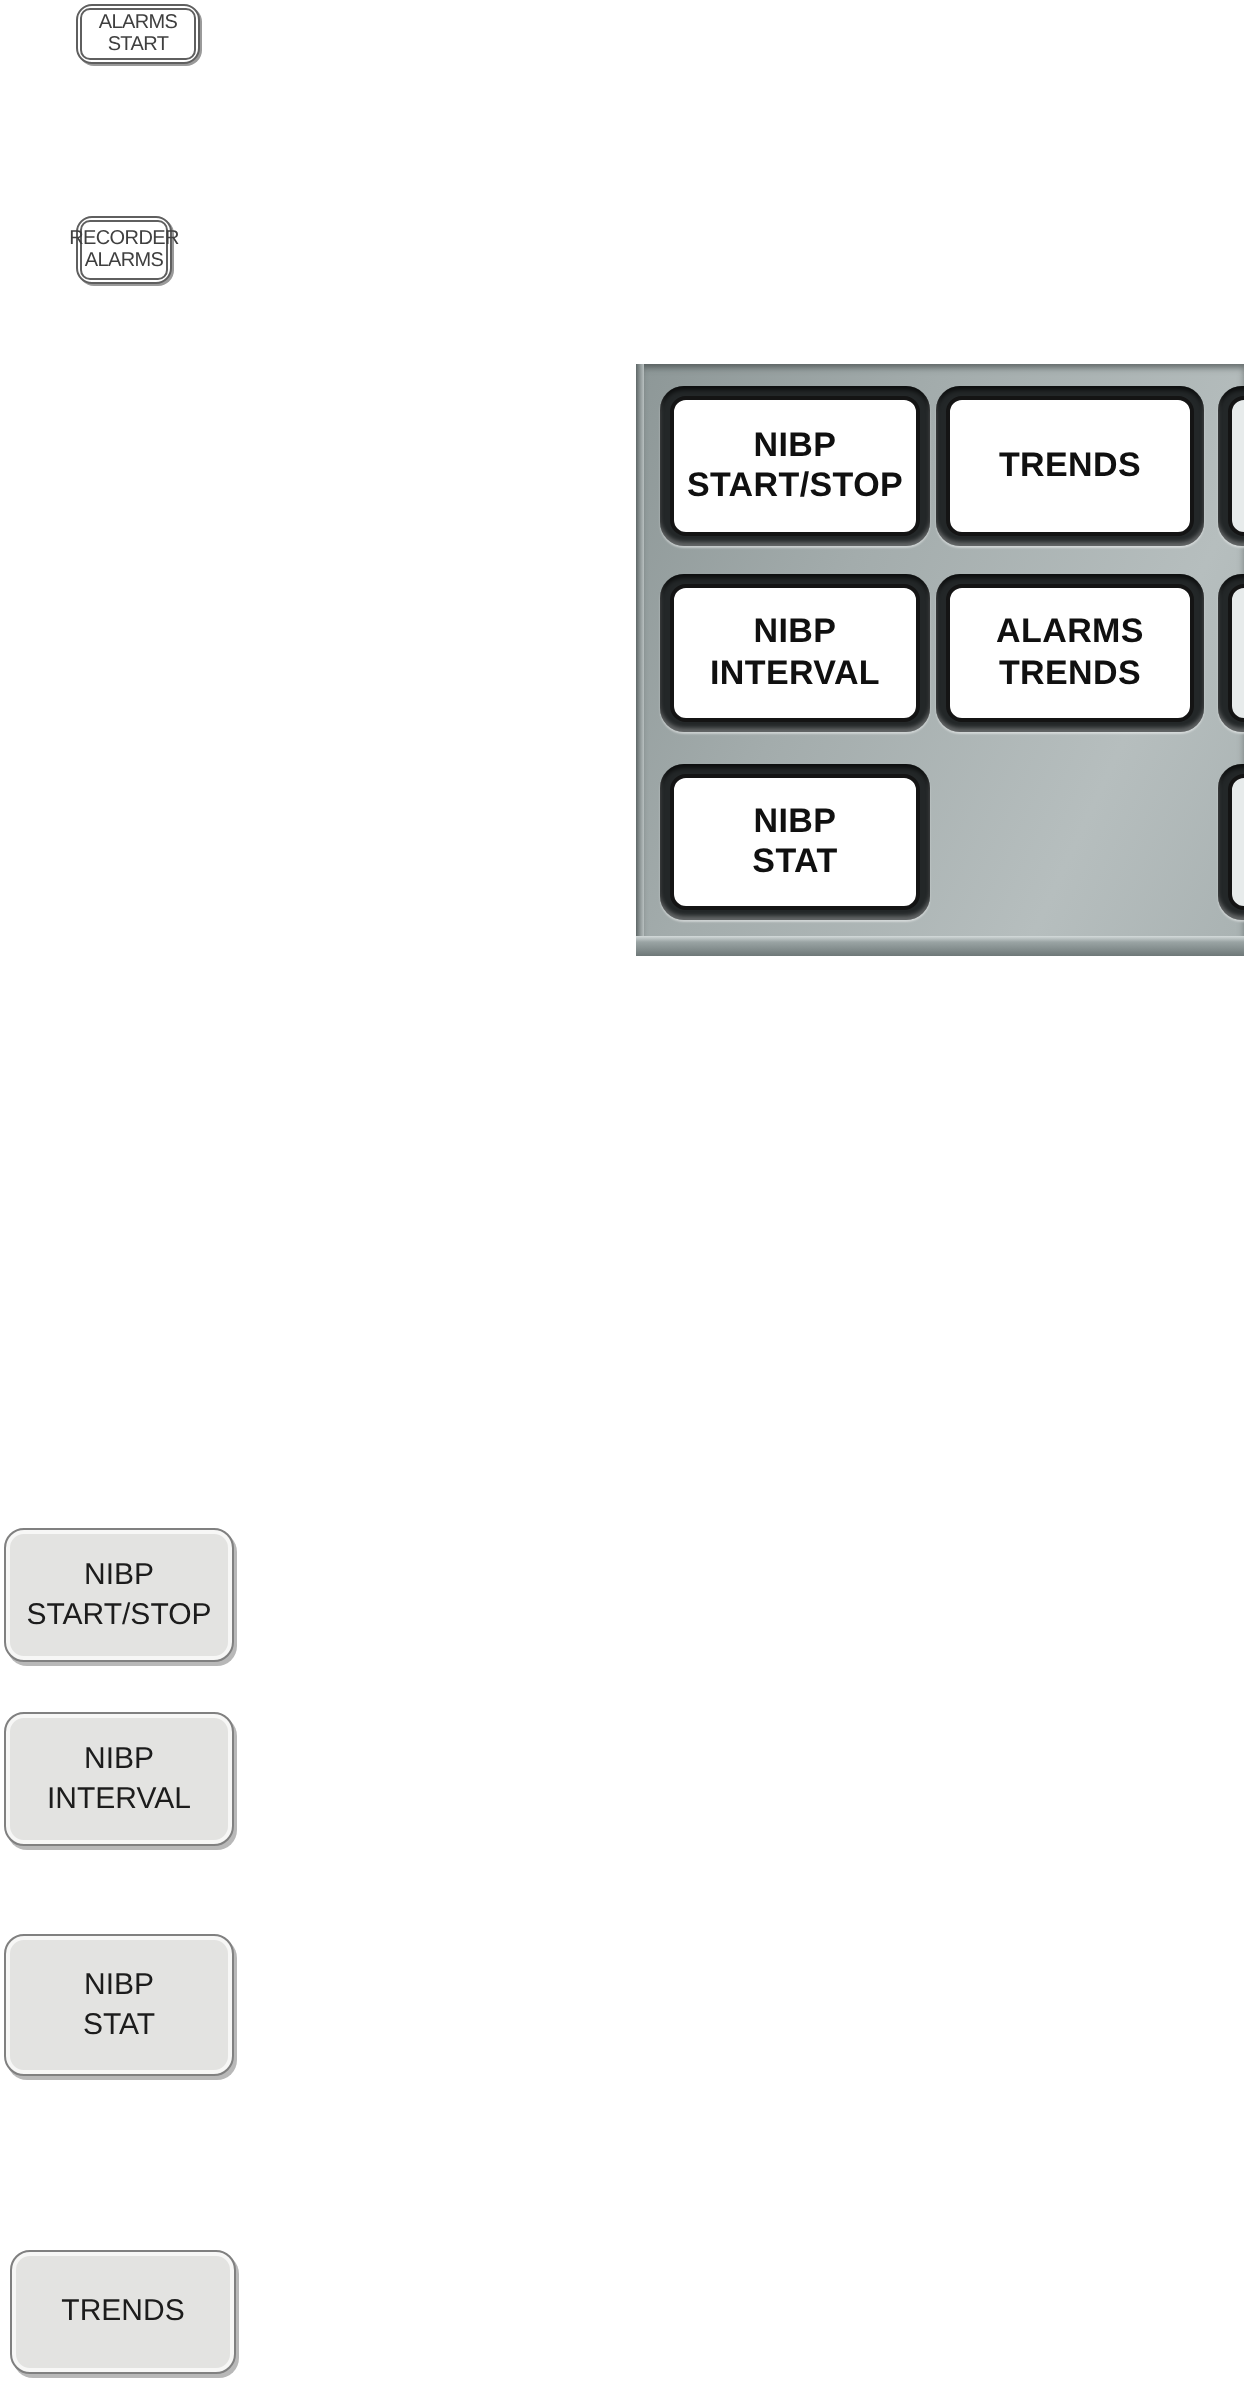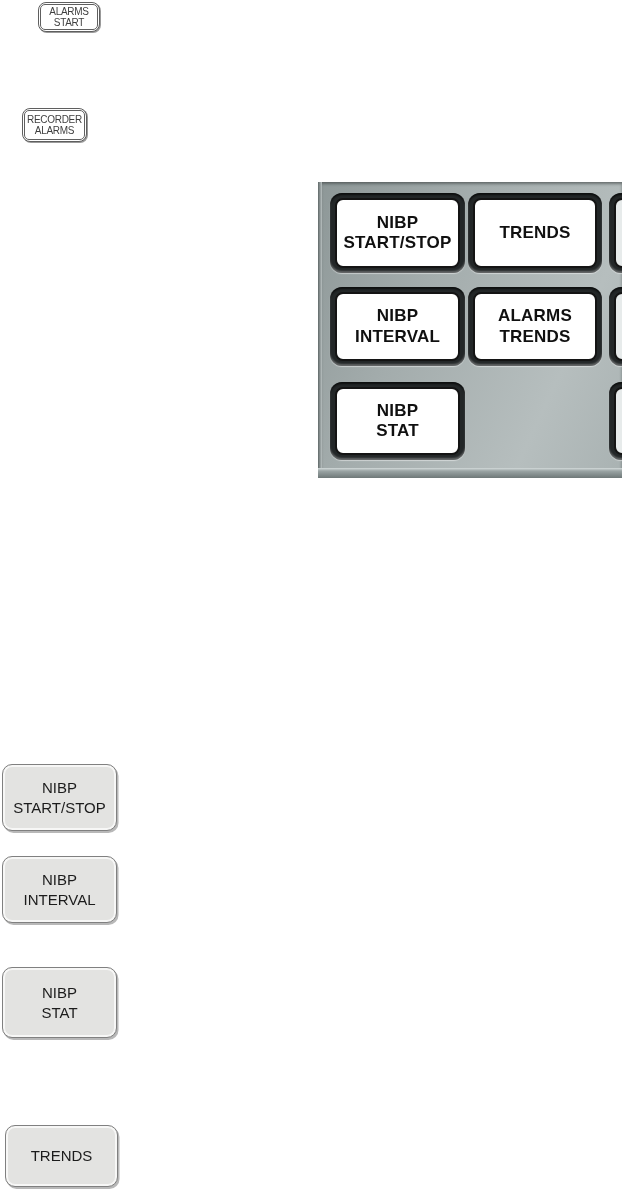--- a/index.html
+++ b/index.html
@@ -23,21 +23,21 @@
     width:100%;height:100%;
     border:1px solid #5f5f5f;
     border-radius:5px;
     display:flex;flex-direction:column;justify-content:center;align-items:center;
     font-size:10px;line-height:1.12;letter-spacing:-0.3px;
     color:#3f3f3f;
     box-sizing:border-box;
     white-space:nowrap;
   }
   #icon-alarms{left:38px;top:2px;width:62px;height:30px;}
-  #icon-recorder{left:22px;top:108px;width:65px;height:34px;}
+  #icon-recorder{left:38px;top:108px;width:48px;height:34px;}
 
   
   .keypad{
     position:absolute;left:318px;top:182px;width:304px;height:296px;
     background:linear-gradient(115deg,#8d9797 0%,#a3acac 35%,#b6bebe 75%,#a9b2b2 100%);
     box-shadow:inset 0 2px 3px rgba(55,62,62,.5), inset 3px 0 3px rgba(55,62,62,.4);
     overflow:hidden;
   }
   .keypad-bottom-edge{
     position:absolute;left:0;right:0;bottom:0;height:10px;

